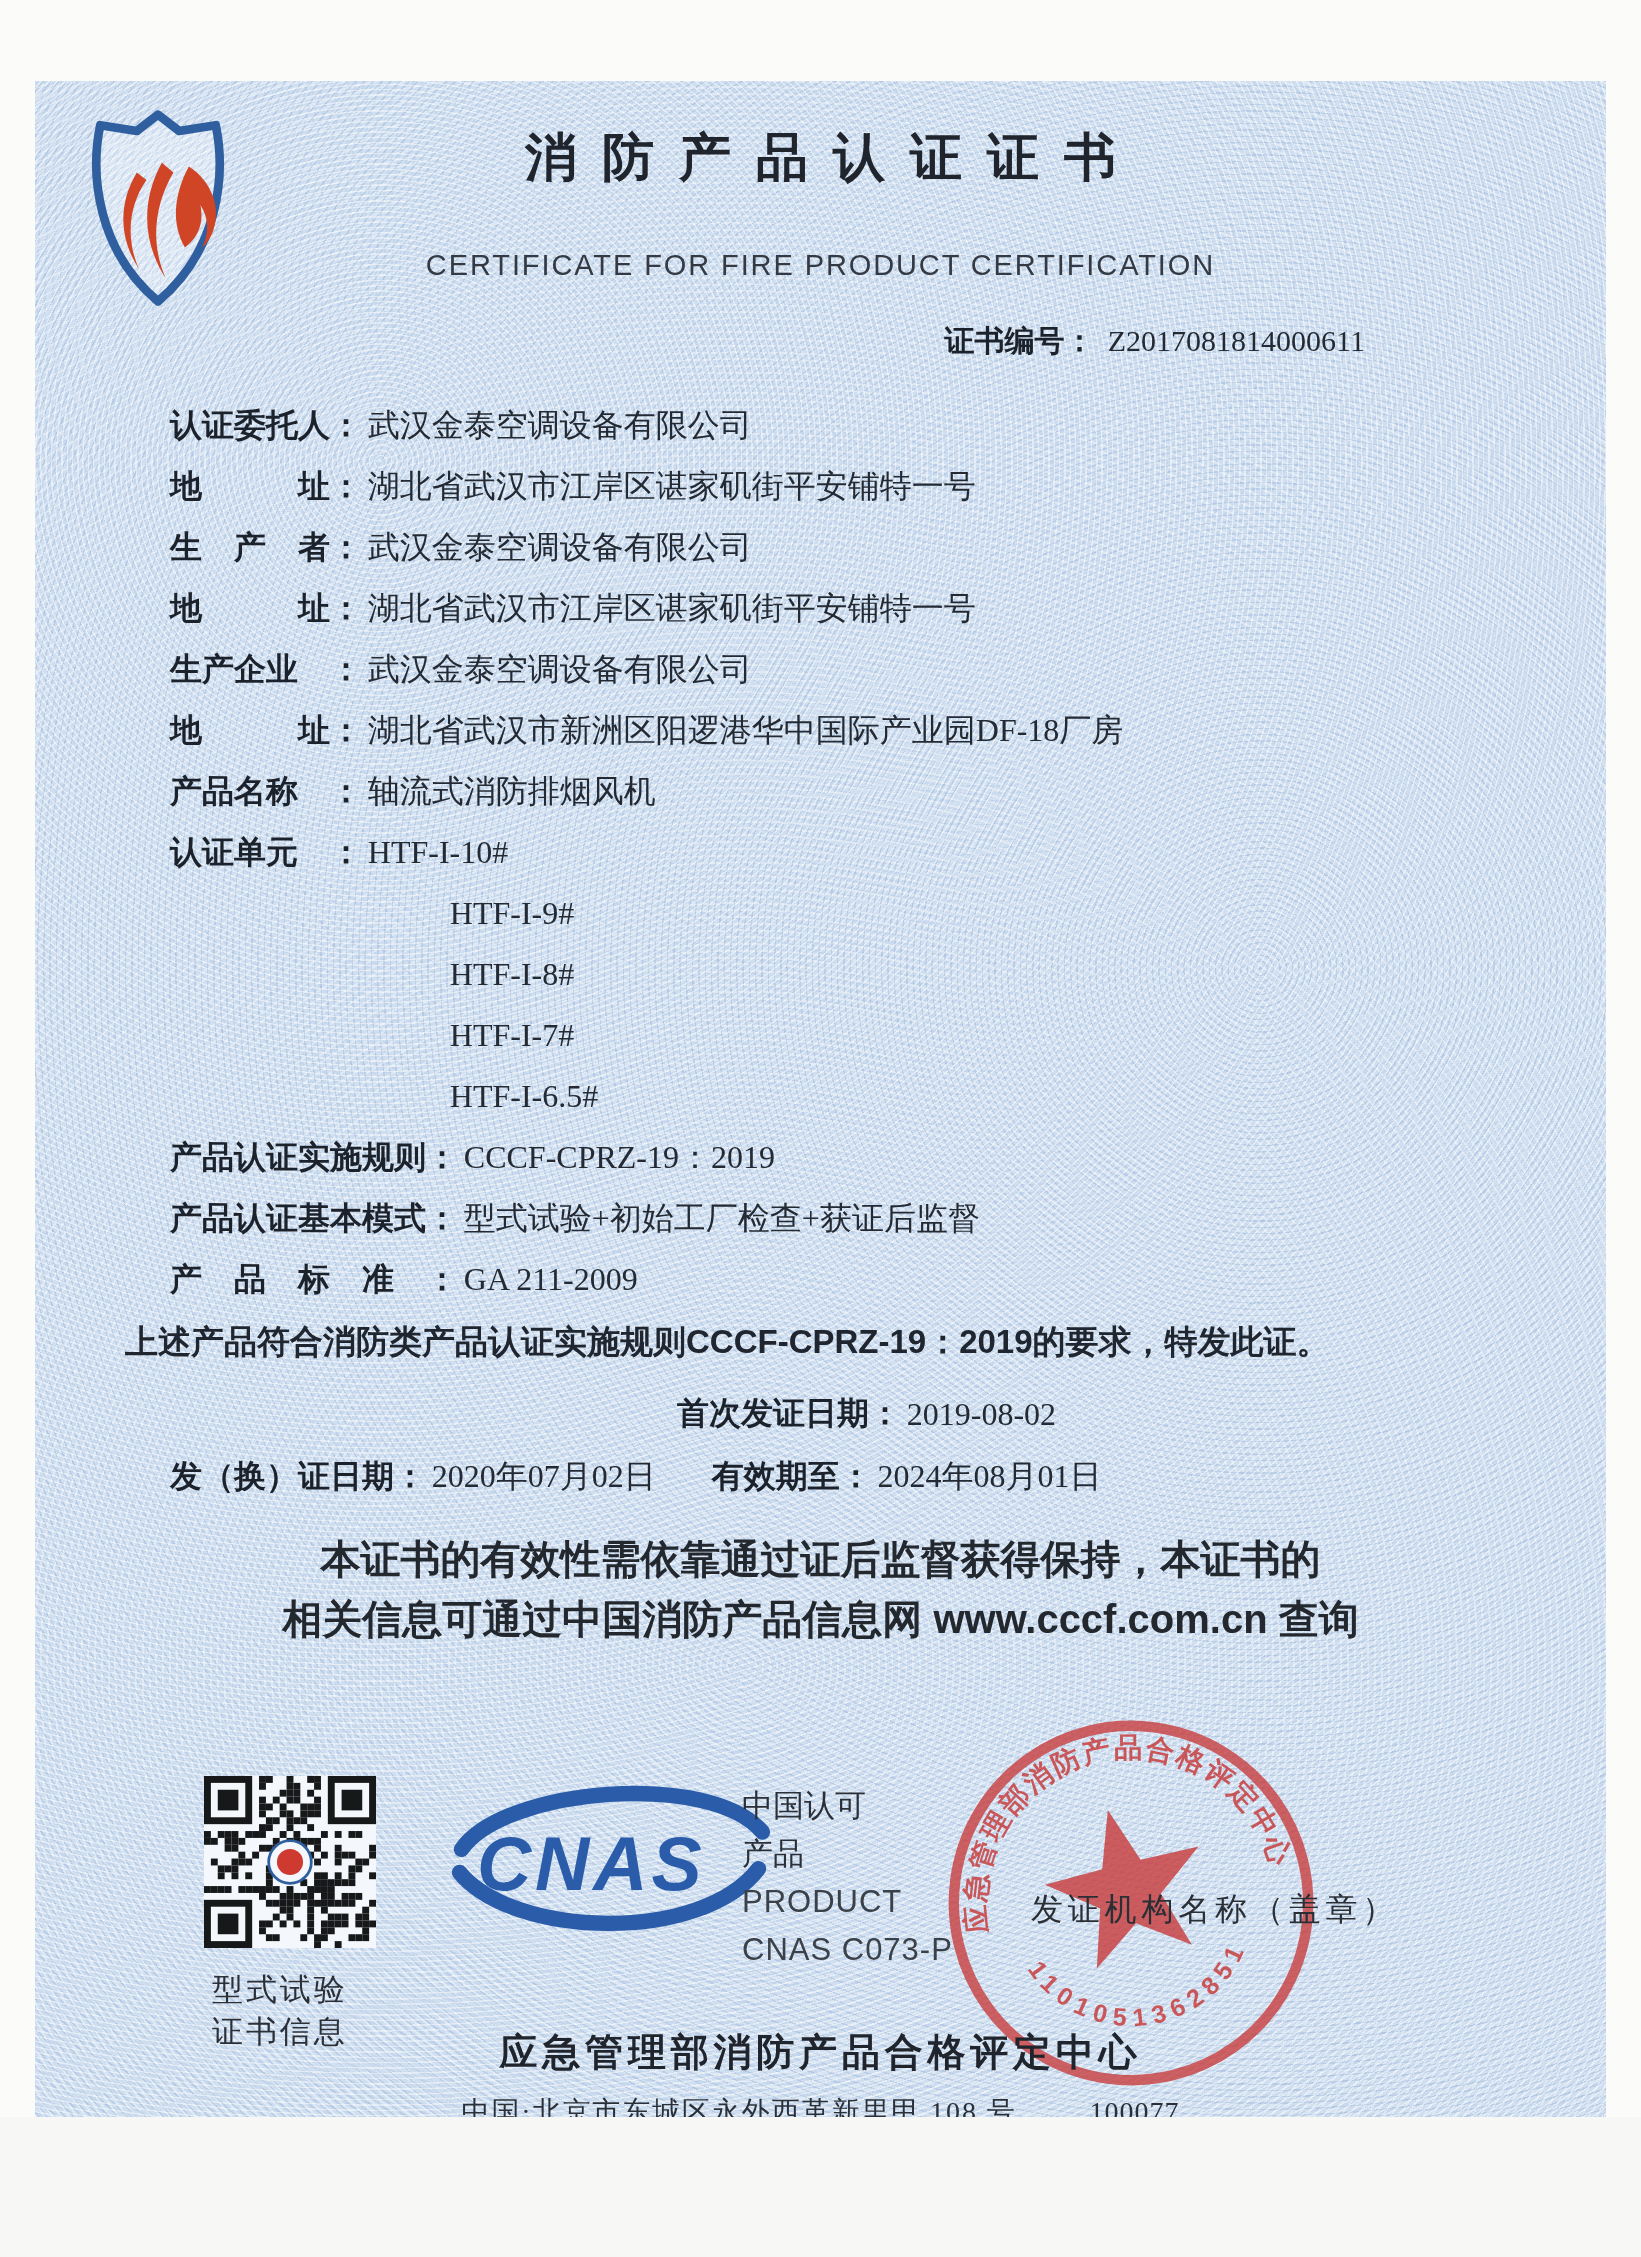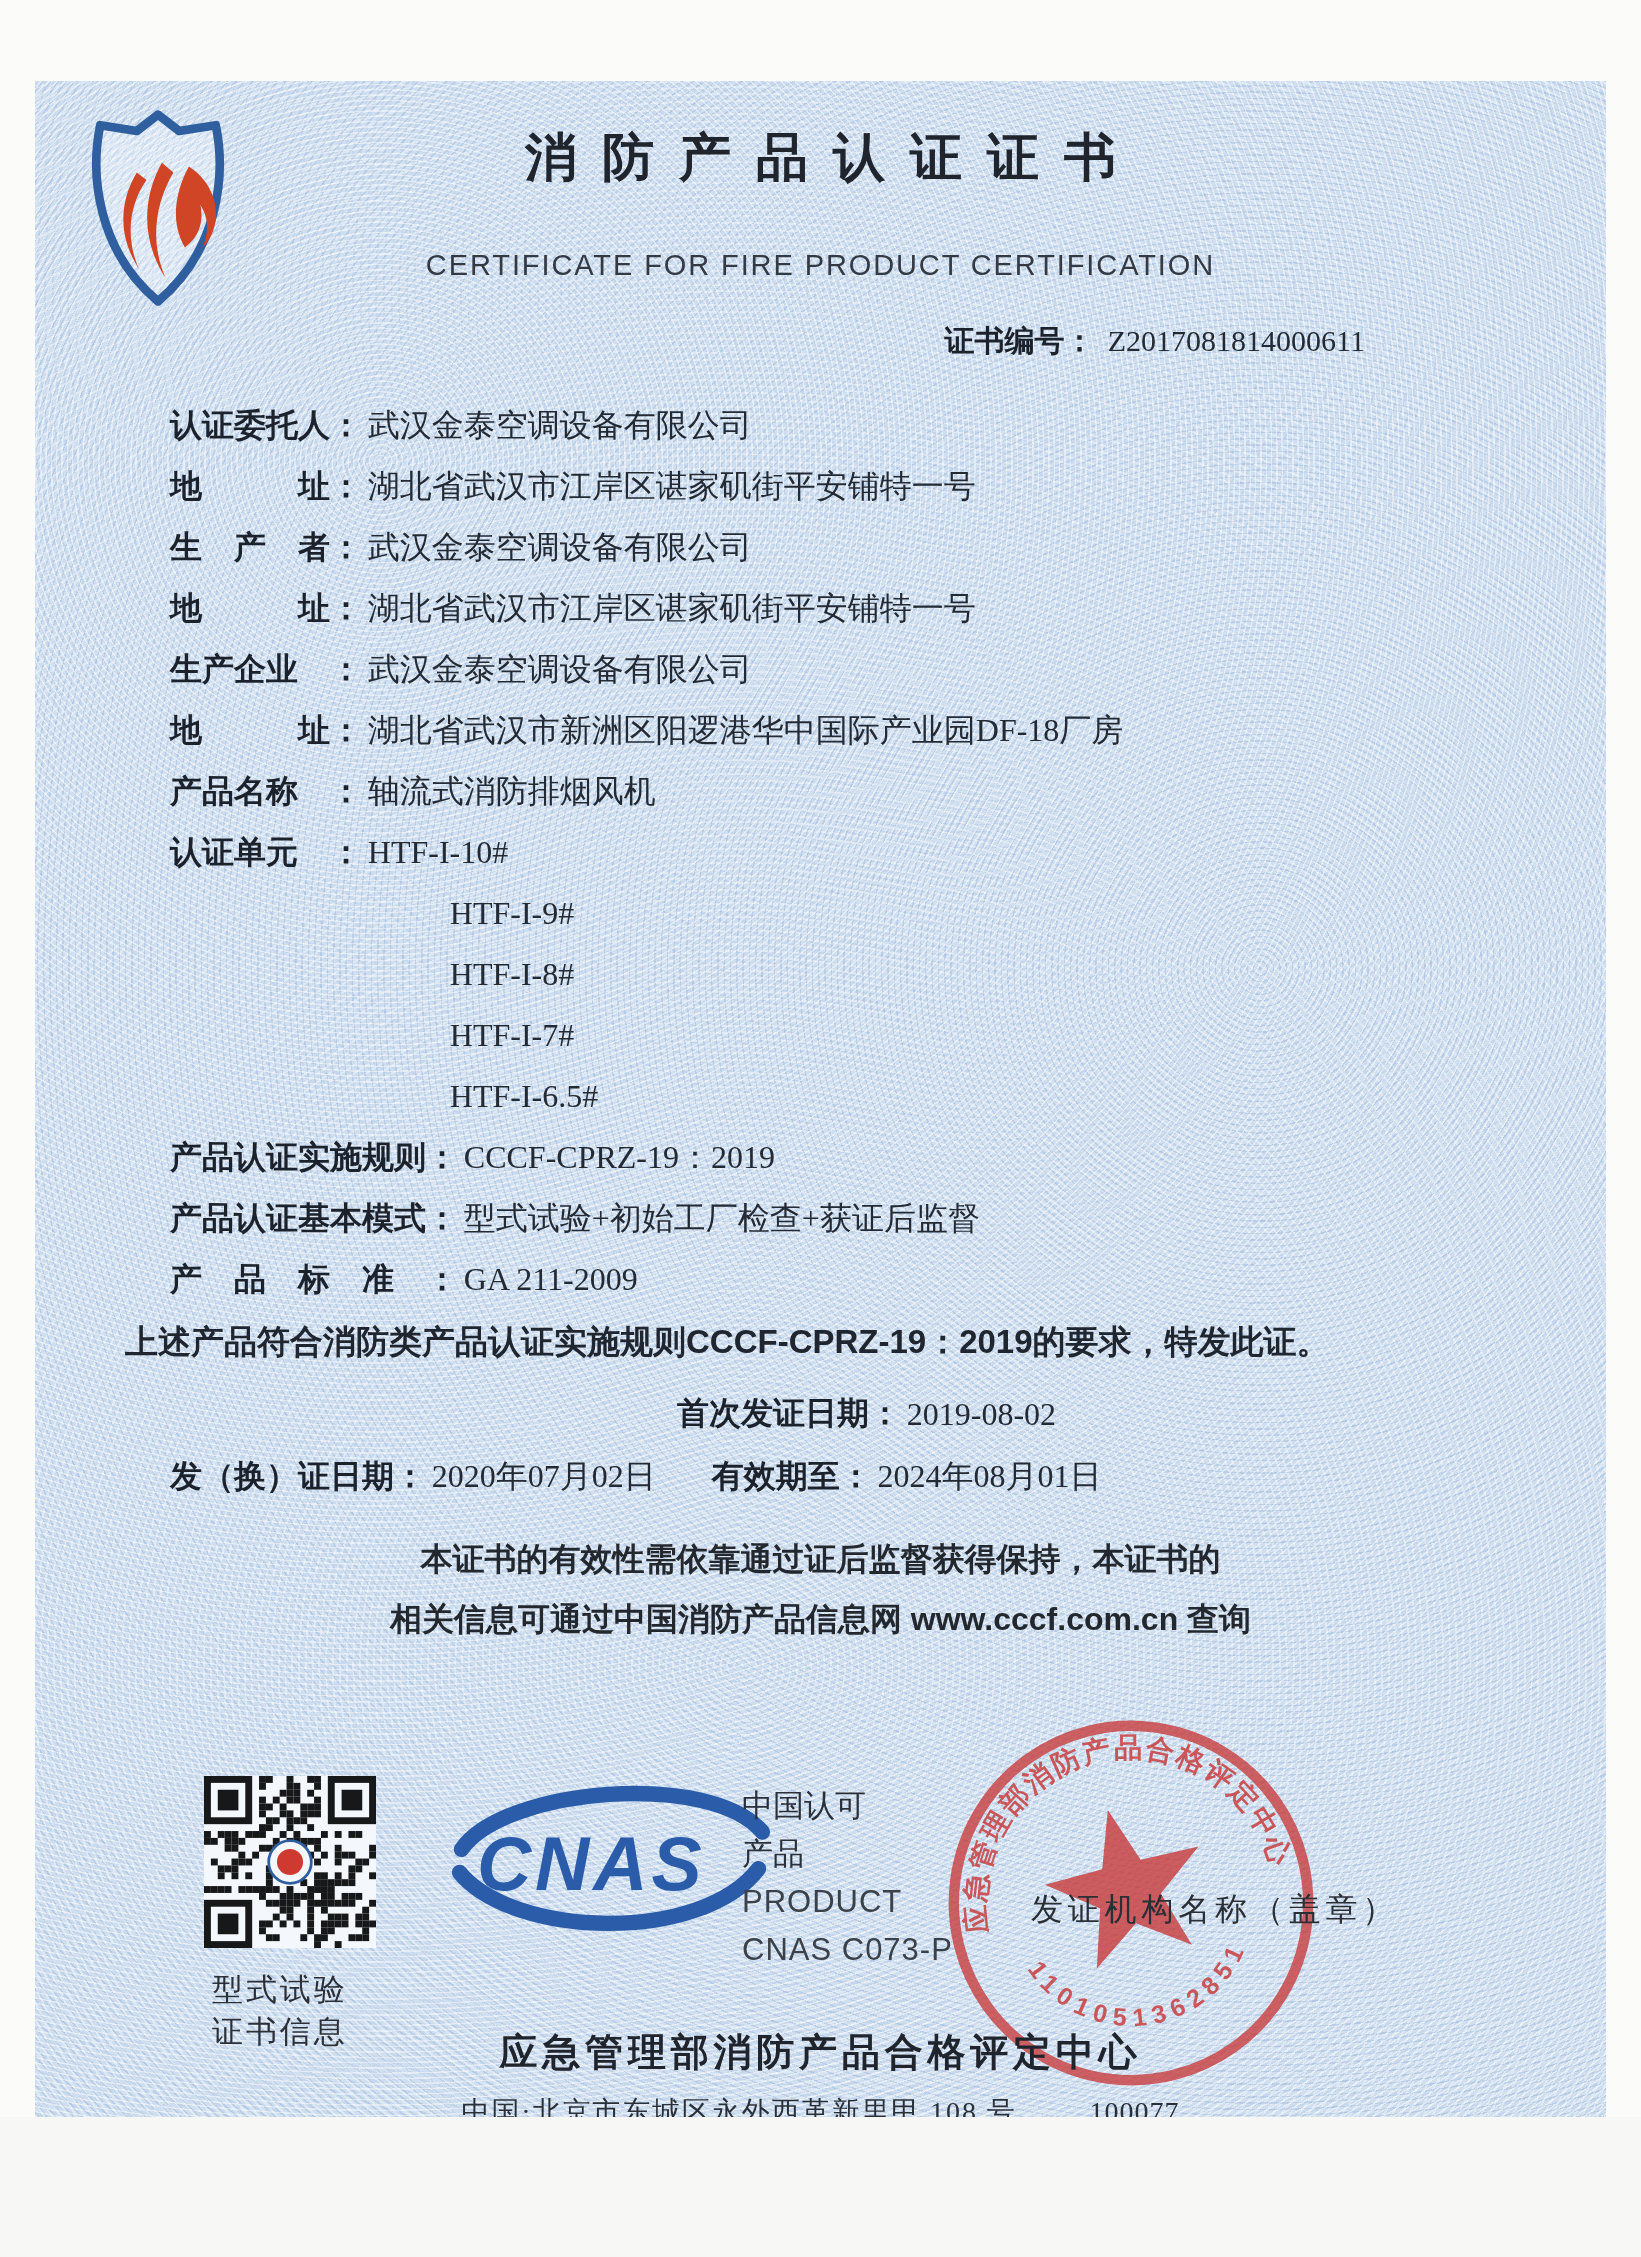--- a/index.html
+++ b/index.html
@@ -24,21 +24,21 @@
   .row{min-height:61px;display:flex;align-items:center;font-size:32px;}
   .lbl{font-family:Liberation Sans, sans-serif;font-weight:700;color:#1c222b;white-space:pre;}
   .val{font-family:"Liberation Serif","DejaVu Serif",serif;color:#232a34;margin-left:5.8px;white-space:pre;}
   .contains-row{padding-left:203px;}
   .model-row{padding-left:274px;}
   .statement{padding-left:90px;padding-right:145px;font-size:33px;line-height:64px;
     font-family:"Liberation Sans","DejaVu Sans",sans-serif;font-weight:600;color:#20262f;}
   .first-issue{margin-top:5.8px;padding-left:507px;}
   .dates-row{margin-top:1.9px;}
   .gap60{display:inline-block;width:56px;}
-  .notice{margin-top:21px;text-align:center;font-size:32px;line-height:60px;
+  .notice{margin-top:21px;text-align:center;font-size:40px;line-height:60px;
     font-family:"Liberation Sans","DejaVu Sans",sans-serif;font-weight:600;color:#23282f;}
   
   .bottom-section{position:absolute;left:0;top:1670px;width:100%;height:319px;}
   .qr-block{position:absolute;left:169px;top:25px;width:172px;height:172px;}
   .qr-caption{position:absolute;left:177px;top:218px;font-size:31px;line-height:42px;color:#2a2f38;letter-spacing:2.9px;}
   .cnas-block{position:absolute;left:413px;top:27px;width:324px;height:162px;}
   .acc-block{position:absolute;left:707px;top:31px;font-size:31px;line-height:48px;color:#2a2f38;
     font-family:"Liberation Sans","DejaVu Sans",sans-serif;}
   .acc-block .en{color:#3a4149;letter-spacing:1px;}
   .stamp-block{position:absolute;left:898px;top:-46px;width:396px;height:396px;transform:rotate(-14deg);opacity:0.88;}

